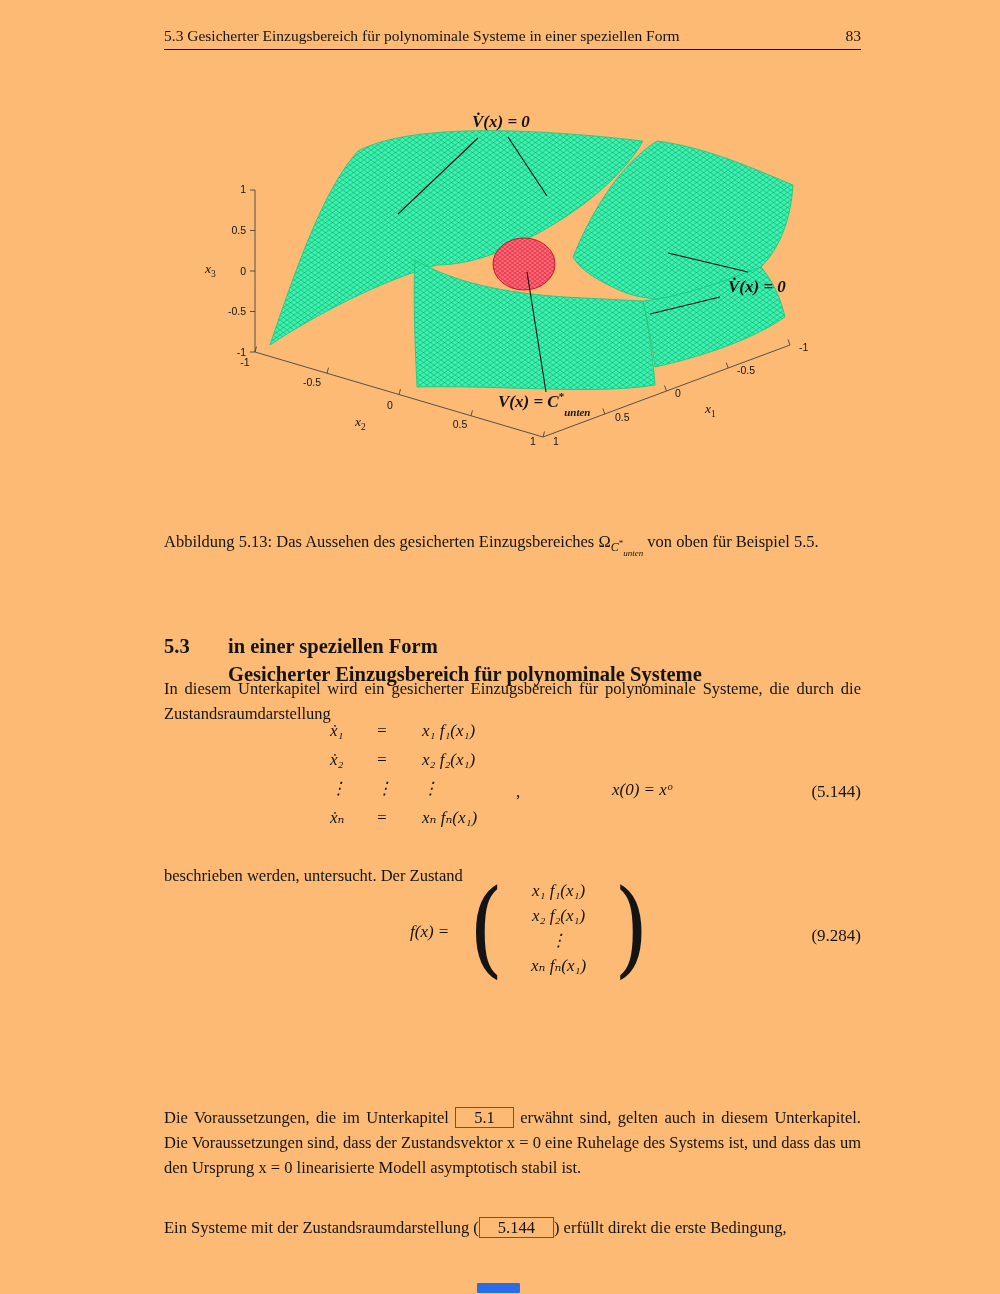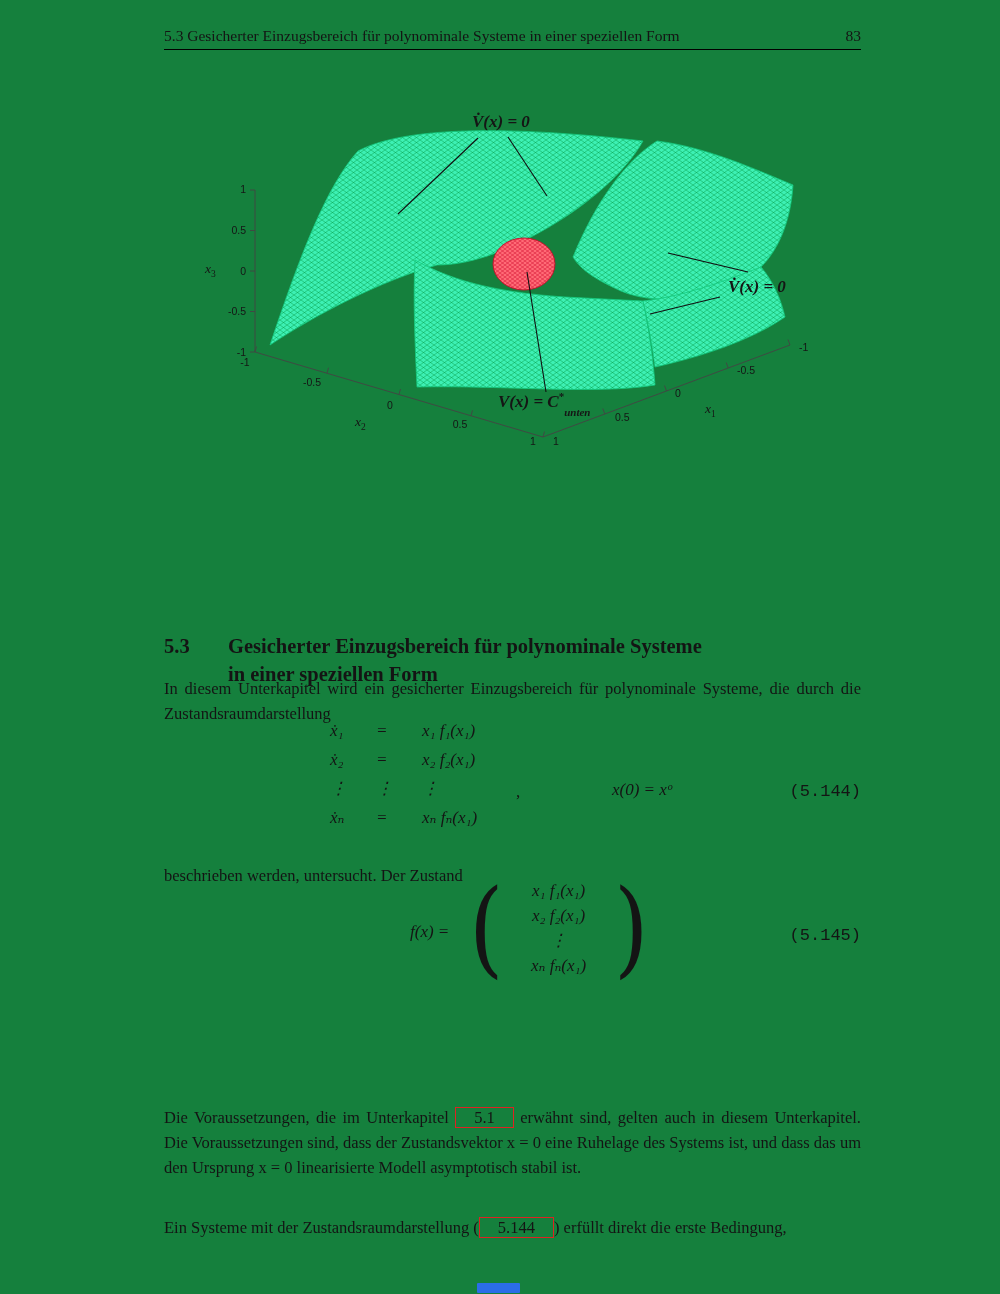--- a/index.html
+++ b/index.html
@@ -1,16 +1,16 @@
 <!DOCTYPE html>
 <html><head>
 <meta charset="utf-8">
 <style>
   html,body{margin:0;padding:0;background:#ffffff;}
-  #page{position:relative;width:1000px;height:1294px;background:#15803d;overflow:hidden;
+  #page{position:relative;width:1000px;height:1294px;background:#fdba74;overflow:hidden;
         font-family:"Liberation Serif","DejaVu Serif",serif;color:#141414;}
   
   .hdr{position:absolute;top:27px;left:164px;width:697px;font-size:15.5px;}
   .hdr .pg{position:absolute;right:0;top:0;}
   .hdr-rule{position:absolute;top:49px;left:164px;width:697px;border-top:1.3px solid #000;}
   
   #fig{position:absolute;left:175px;top:85px;}
   
   .caption{position:absolute;left:164px;top:512px;width:697px;font-size:16.5px;line-height:25px;text-align:justify;}
   .subC{font-size:12px;vertical-align:-4px;}
@@ -22,21 +22,21 @@
   .sect .t{margin-left:64px;}
   
   .para{position:absolute;left:164px;width:697px;font-size:16.5px;line-height:25px;text-align:justify;}
   .mref{border:1.2px solid #dd2222;padding:0 18px;color:#141414;text-decoration:none;cursor:pointer;}
   
   .eqwrap{position:absolute;left:164px;width:697px;font-size:17px;}
   .mi{font-style:italic;}
   .eq144-grid{position:absolute;left:166px;top:0;display:grid;grid-template-columns:46px 46px auto;}
   .eq144-grid span{display:block;height:29px;line-height:29px;font-style:italic;}
   .eq144-grid .c{text-align:left;}
-  .eqnum{position:absolute;right:0;font-style:normal;font-family:Liberation Mono, monospace;}
+  .eqnum{position:absolute;right:0;font-style:normal;}
   .vecrow{height:25px;line-height:25px;text-align:center;font-style:italic;white-space:nowrap;}
   .paren{font-family:"DejaVu Serif",serif;font-size:104px;font-weight:400;line-height:100px;
          display:inline-block;transform:scaleX(.85);}
   .vecbox{position:absolute;left:302px;top:0;display:flex;align-items:center;}
   .veccol{margin:0 4px;min-width:96px;}
   
   .bluebar{position:absolute;left:477px;top:1283px;width:43px;height:10px;background:#2b6de8;border-radius:1px;}
   svg text{fill:#151515;}
   .tick{font-family:"Liberation Sans","DejaVu Sans",sans-serif;font-size:10.5px;}
   .axlab{font-style:italic;font-size:13.5px;}
@@ -120,25 +120,26 @@
       <tspan class="axlab">x</tspan><tspan class="axsub" dy="4">1</tspan>
     </text>
 
     <text class="figlab" x="297" y="42">V̇(x) = 0</text>
     <text class="figlab" x="553" y="207">V̇(x) = 0</text>
     <text x="323" y="322">
       <tspan class="figlab">V(x) = C</tspan><tspan class="figsm" dy="-7">*</tspan><tspan class="figsmi" dy="16">unten</tspan>
     </text>
   </svg>
 
+  <p class="caption"><span>Abbildung 5.13: Das Aussehen des gesicherten Einzugsbereiches </span><span>Ω</span><span class="subC"><span class="mi">C</span><span class="st">*</span><span class="un">unten</span></span><span> von oben für</span> <span>Beispiel 5.5.</span></p>
 
   <div class="sect">
     <span class="num">5.3</span>
+    <div class="t">in einer speziellen Form</div>
     <div class="t">Gesicherter Einzugsbereich für polynominale Systeme</div>
-    <div class="t">in einer speziellen Form</div>
   </div>
 
   <p class="para" style="top:659px">In diesem Unterkapitel wird ein gesicherter Einzugsbereich für polynominale Systeme, die durch die Zustandsraumdarstellung</p>
 
   <div class="eqwrap" style="top:716px;height:125px">
     <div class="eq144-grid">
       <span>ẋ₁</span>
         <span>=</span>
         <span class="c">x₁ f₁(x₁)</span>
       <span>ẋ₂</span>
@@ -163,21 +164,21 @@
     <div class="vecbox">
       <span class="paren">(</span>
       <div class="veccol">
         <div class="vecrow">x₁ f₁(x₁)</div>
         <div class="vecrow">x₂ f₂(x₁)</div>
         <div class="vecrow">⋮</div>
         <div class="vecrow">xₙ fₙ(x₁)</div>
       </div>
       <span class="paren">)</span>
     </div>
-    <span class="eqnum" style="top:48px">(5.145)</span>
+    <span class="eqnum" style="top:48px">(9.284)</span>
   </div>
 
 
   <p class="para" style="top:1088px"><span>Die Voraussetzungen, die im Unterkapitel </span><a class="mref">5.1</a><span> erwähnt sind, gelten auch in diesem Unterkapitel. Die Voraussetzungen sind, dass der Zustandsvektor x = 0 eine Ruhelage des Systems ist, und dass das um den Ursprung x = 0 linearisierte Modell asymptotisch stabil ist.</span></p>
 
   <p class="para" style="top:1198px"><span>Ein Systeme mit der Zustandsraumdarstellung (</span><a class="mref">5.144</a><span>) erfüllt direkt die erste Bedingung,</span></p>
 
   <div class="bluebar"></div>
 
 </div>

